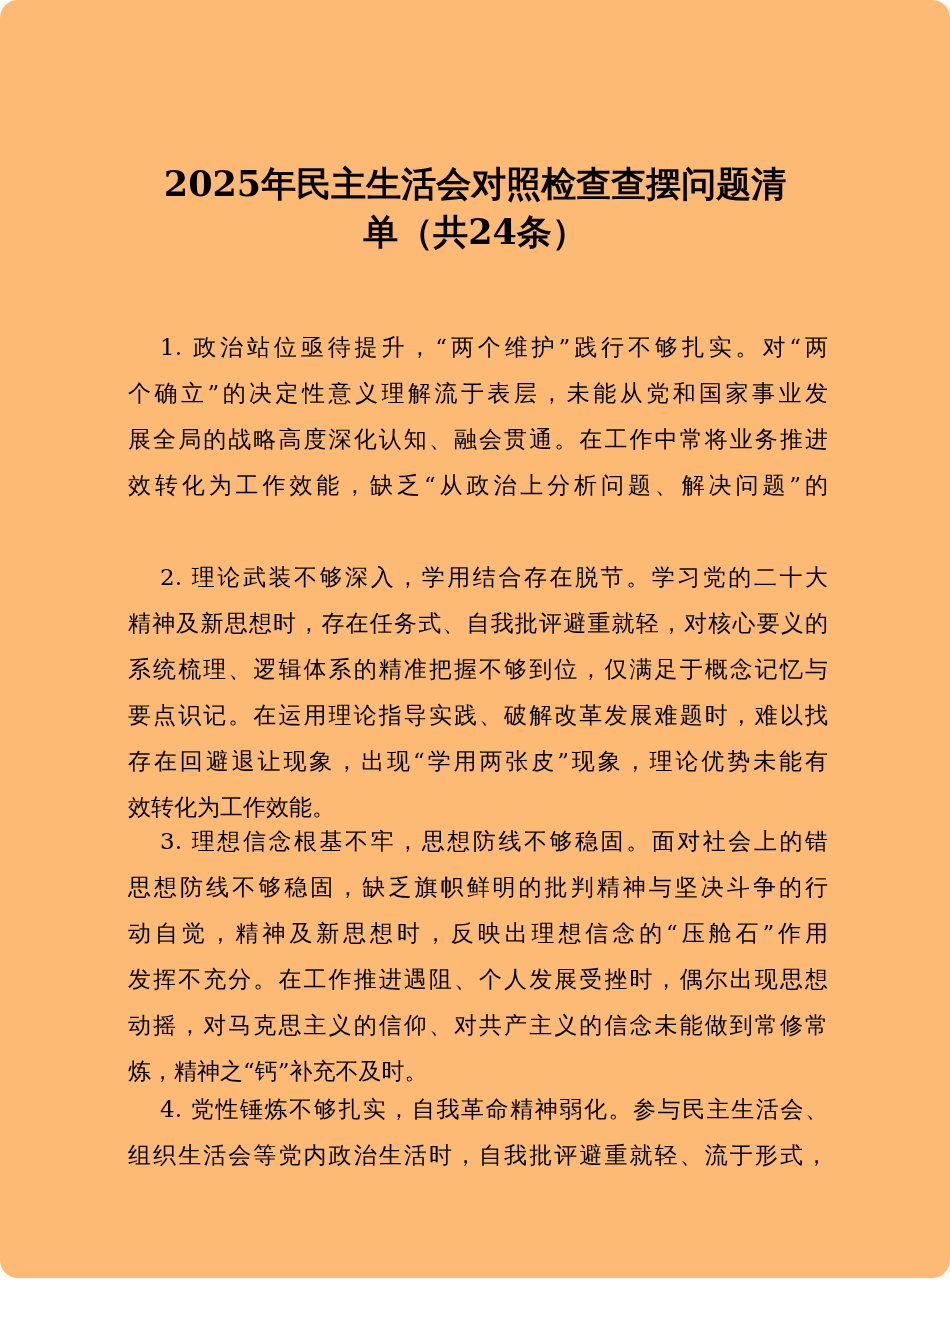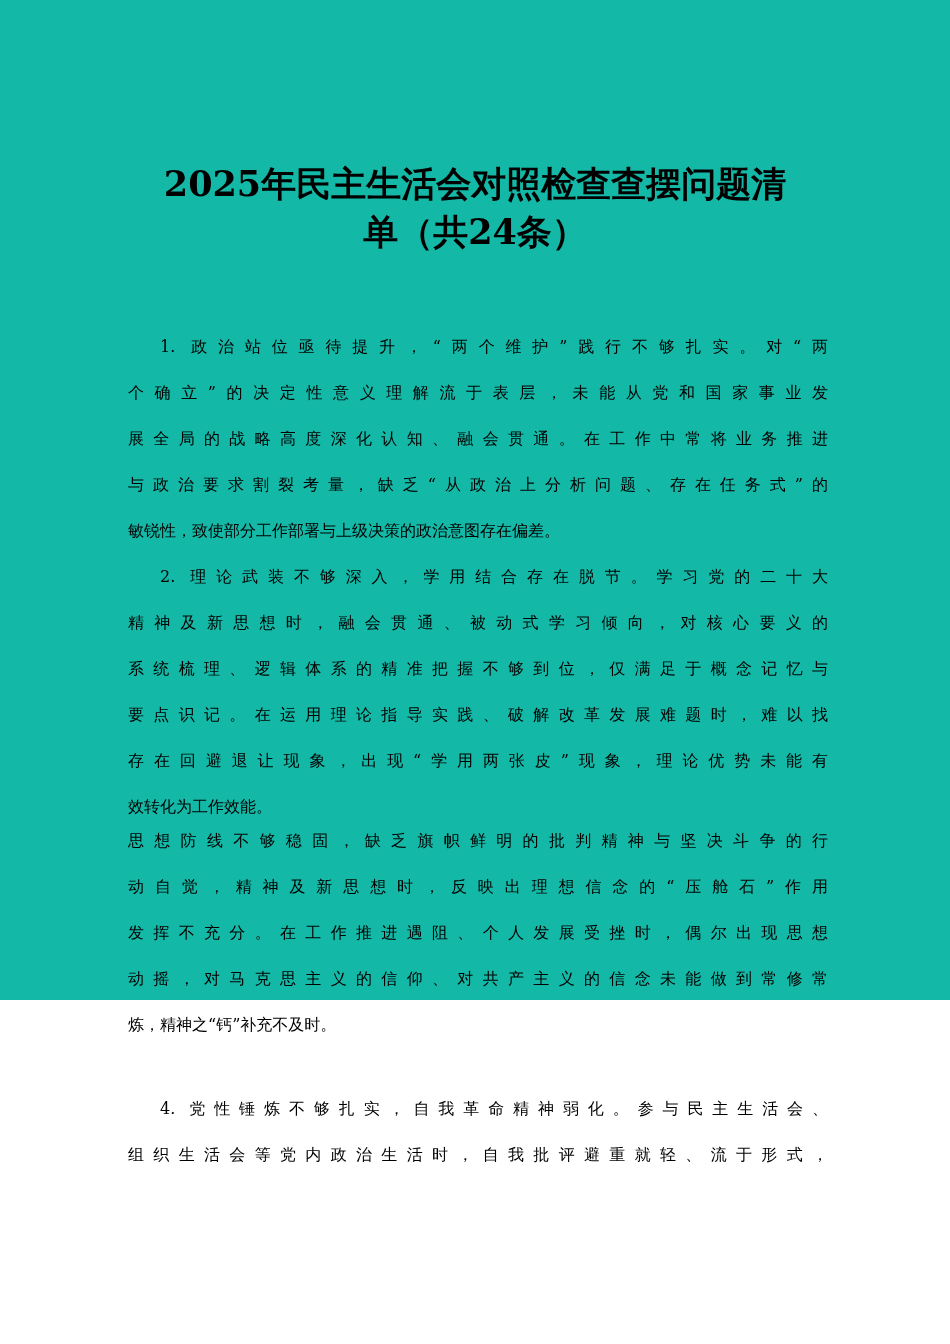--- a/index.html
+++ b/index.html
@@ -1,55 +1,55 @@
 <!DOCTYPE html>
 <html><head>
   <meta charset="utf-8">
   <style>
     html, body { margin: 0; padding: 0; background: #ffffff; }
     body { width: 950px; height: 1344px; position: relative; overflow: hidden;
            font-family: "DejaVu Serif", "Liberation Serif", serif; color: #000; }
-    .page { position: absolute; left: 0; top: 0; width: 950px; height: 1000px; background: #14b8a6; }
+    .page { position: absolute; left: 0; top: 0; width: 950px; height: 1278px; background: #fdba74; border-radius: 18px; }
     .title { position: absolute; left: 0; width: 950px; text-align: center;
              font-family: "DejaVu Serif", "Liberation Serif", serif; font-weight: bold;
              font-size: 35px; line-height: 44px; letter-spacing: 0px; }
     .title.l1 { top: 162px; }
     .title.l2 { top: 210px; }
     .para { position: absolute; left: 128px; width: 700px; }
-    .line { display: block; height: 46px; line-height: 46px; font-size: 16px;
+    .line { display: block; height: 46px; line-height: 46px; font-size: 23px;
             white-space: nowrap; text-align: justify; text-align-last: justify;
             letter-spacing: 0px; }
     .line.last { text-align-last: left; }
     .line.indent { padding-left: 32px; }
   </style>
 </head>
 <body>
 
 <div class="page">
   <div class="title l1">2025年民主生活会对照检查查摆问题清</div>
   <div class="title l2">单（共24条）</div>
 
   <div class="para" style="top:324px;">
     <span class="line indent">1. 政治站位亟待提升，“两个维护”践行不够扎实。对“两</span>
     <span class="line">个确立”的决定性意义理解流于表层，未能从党和国家事业发</span>
     <span class="line">展全局的战略高度深化认知、融会贯通。在工作中常将业务推进</span>
-    <span class="line">与政治要求割裂考量，缺乏“从政治上分析问题、存在任务式”的</span>
-    <span class="line last">敏锐性，致使部分工作部署与上级决策的政治意图存在偏差。</span>
+    <span class="line">效转化为工作效能，缺乏“从政治上分析问题、解决问题”的</span>
   </div>
 
   <div class="para" style="top:554px;">
     <span class="line indent">2. 理论武装不够深入，学用结合存在脱节。学习党的二十大</span>
-    <span class="line">精神及新思想时，融会贯通、被动式学习倾向，对核心要义的</span>
+    <span class="line">精神及新思想时，存在任务式、自我批评避重就轻，对核心要义的</span>
     <span class="line">系统梳理、逻辑体系的精准把握不够到位，仅满足于概念记忆与</span>
     <span class="line">要点识记。在运用理论指导实践、破解改革发展难题时，难以找</span>
     <span class="line">存在回避退让现象，出现“学用两张皮”现象，理论优势未能有</span>
     <span class="line last">效转化为工作效能。</span>
   </div>
 
   <div class="para" style="top:818px;">
+    <span class="line indent">3. 理想信念根基不牢，思想防线不够稳固。面对社会上的错</span>
     <span class="line">思想防线不够稳固，缺乏旗帜鲜明的批判精神与坚决斗争的行</span>
     <span class="line">动自觉，精神及新思想时，反映出理想信念的“压舱石”作用</span>
     <span class="line">发挥不充分。在工作推进遇阻、个人发展受挫时，偶尔出现思想</span>
     <span class="line">动摇，对马克思主义的信仰、对共产主义的信念未能做到常修常</span>
     <span class="line last">炼，精神之“钙”补充不及时。</span>
   </div>
 
   <div class="para" style="top:1086px;">
     <span class="line indent">4. 党性锤炼不够扎实，自我革命精神弱化。参与民主生活会、</span>
     <span class="line">组织生活会等党内政治生活时，自我批评避重就轻、流于形式，</span>

